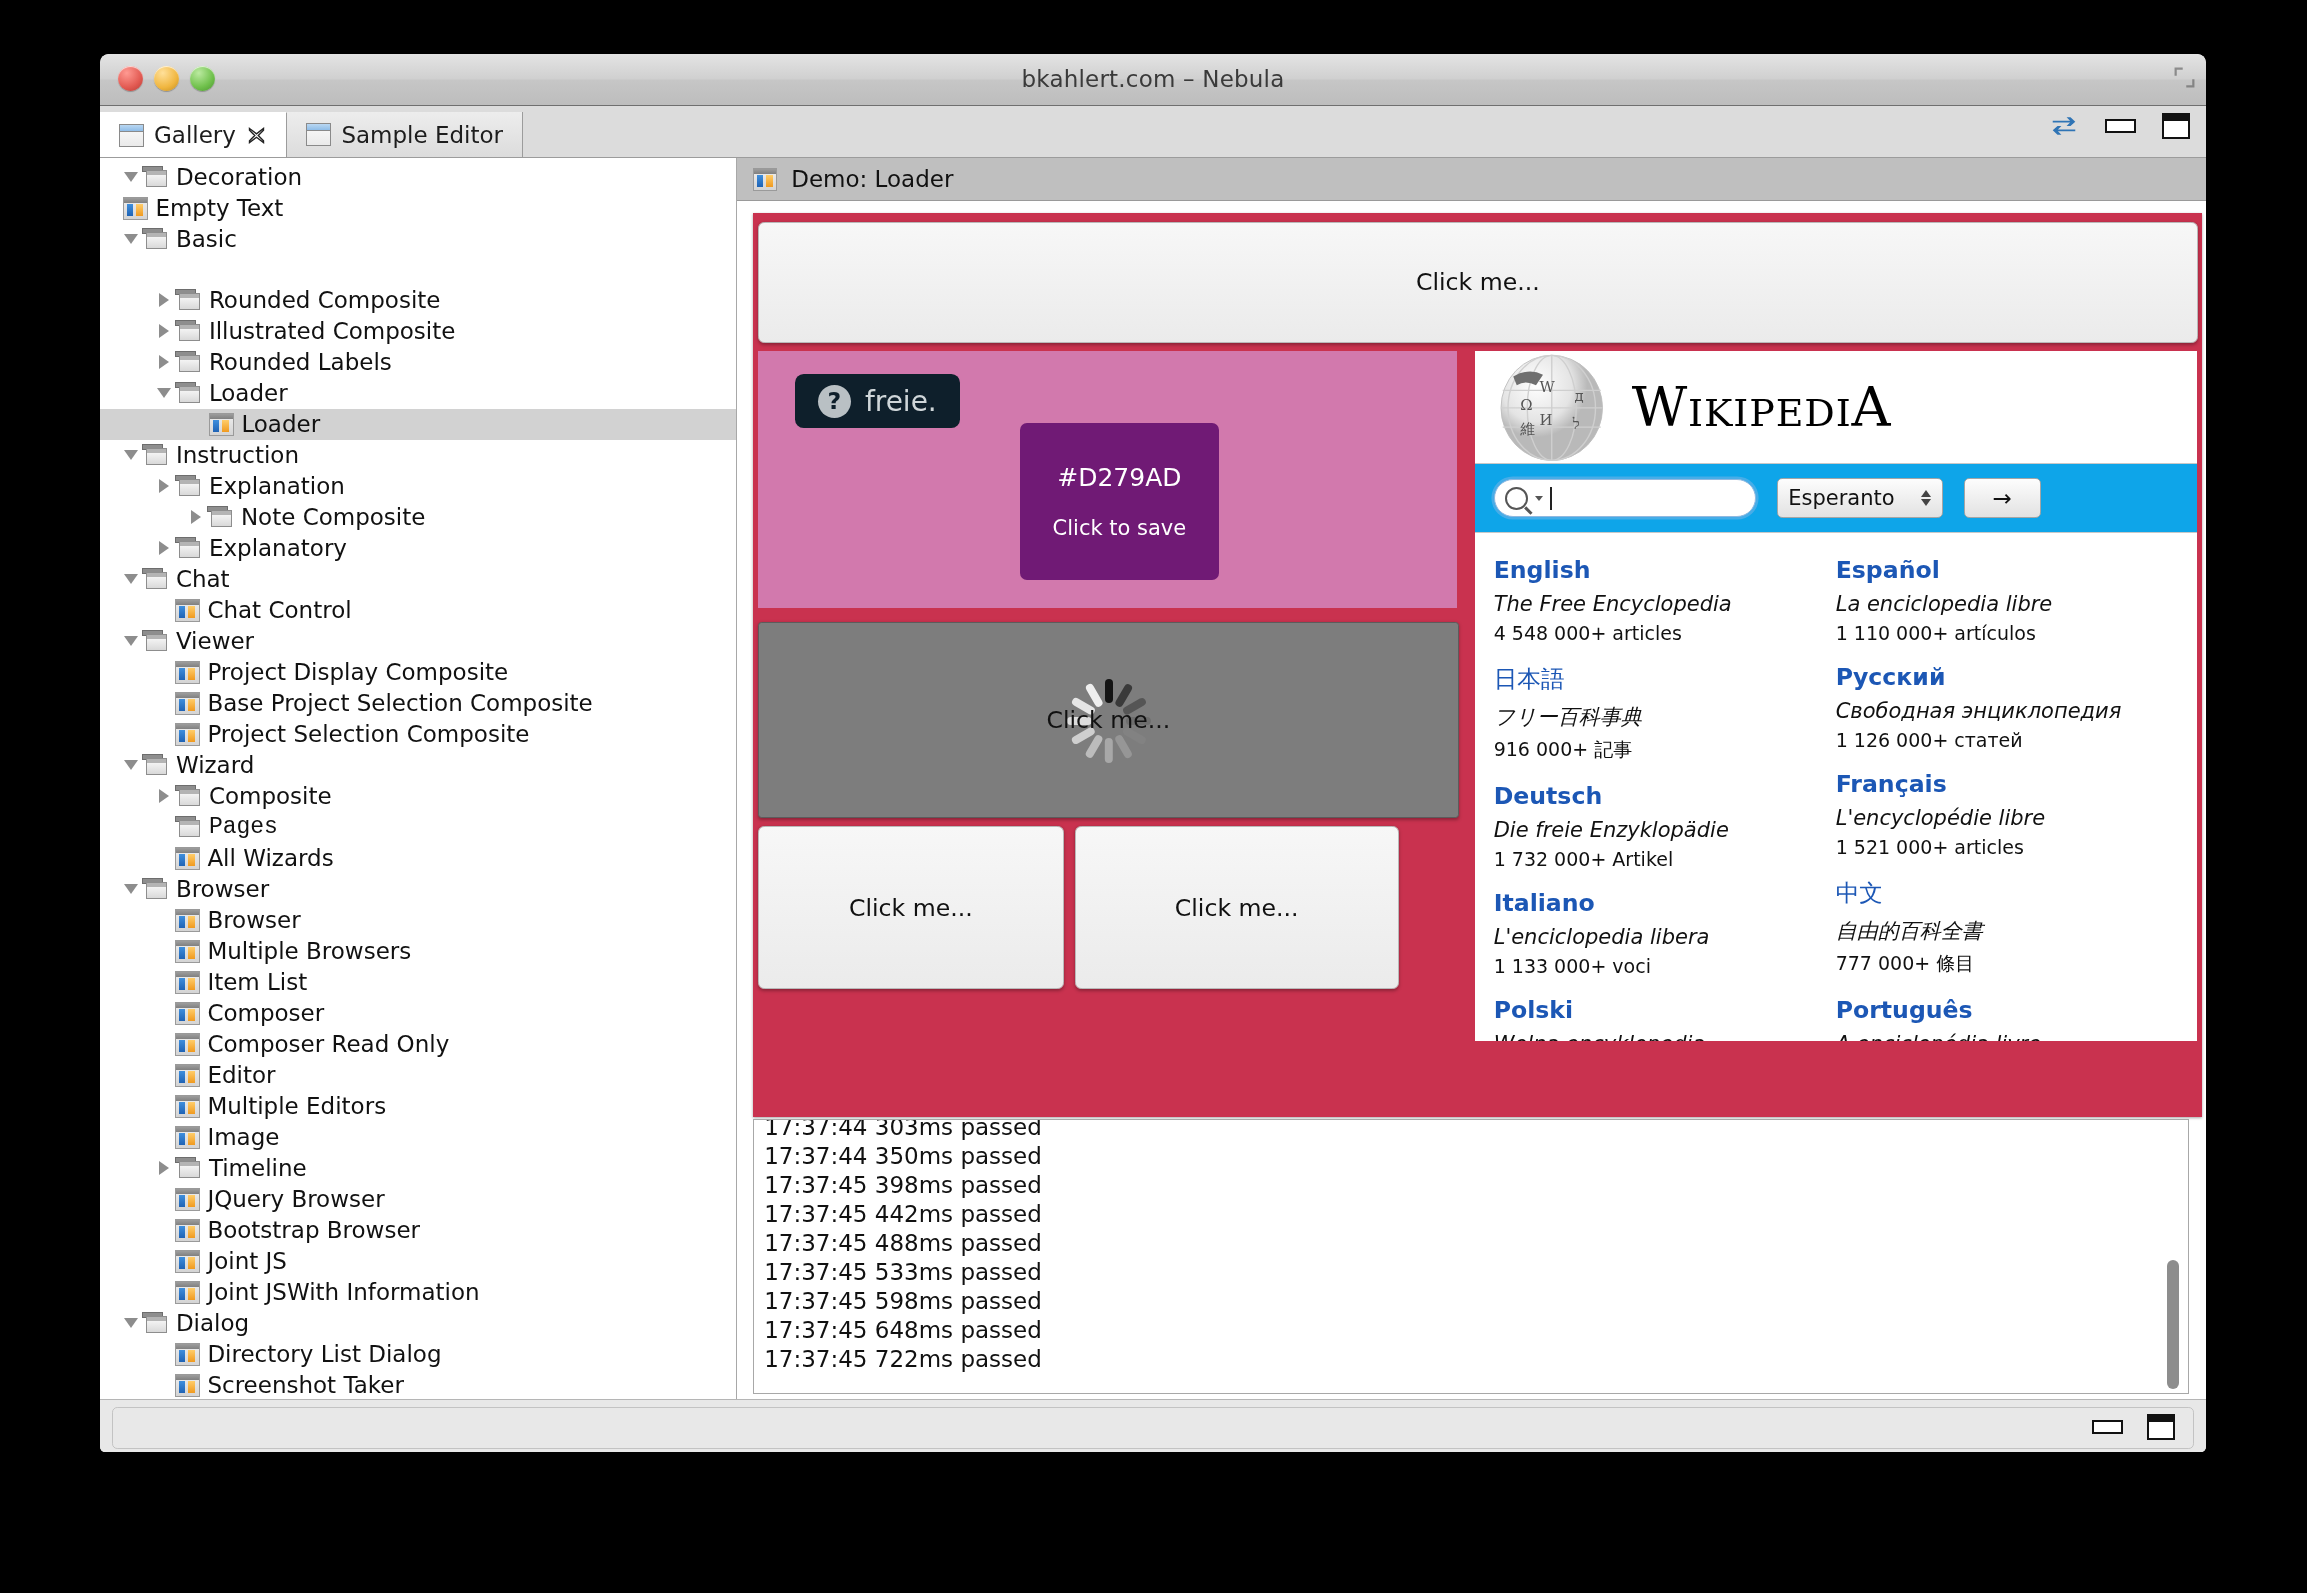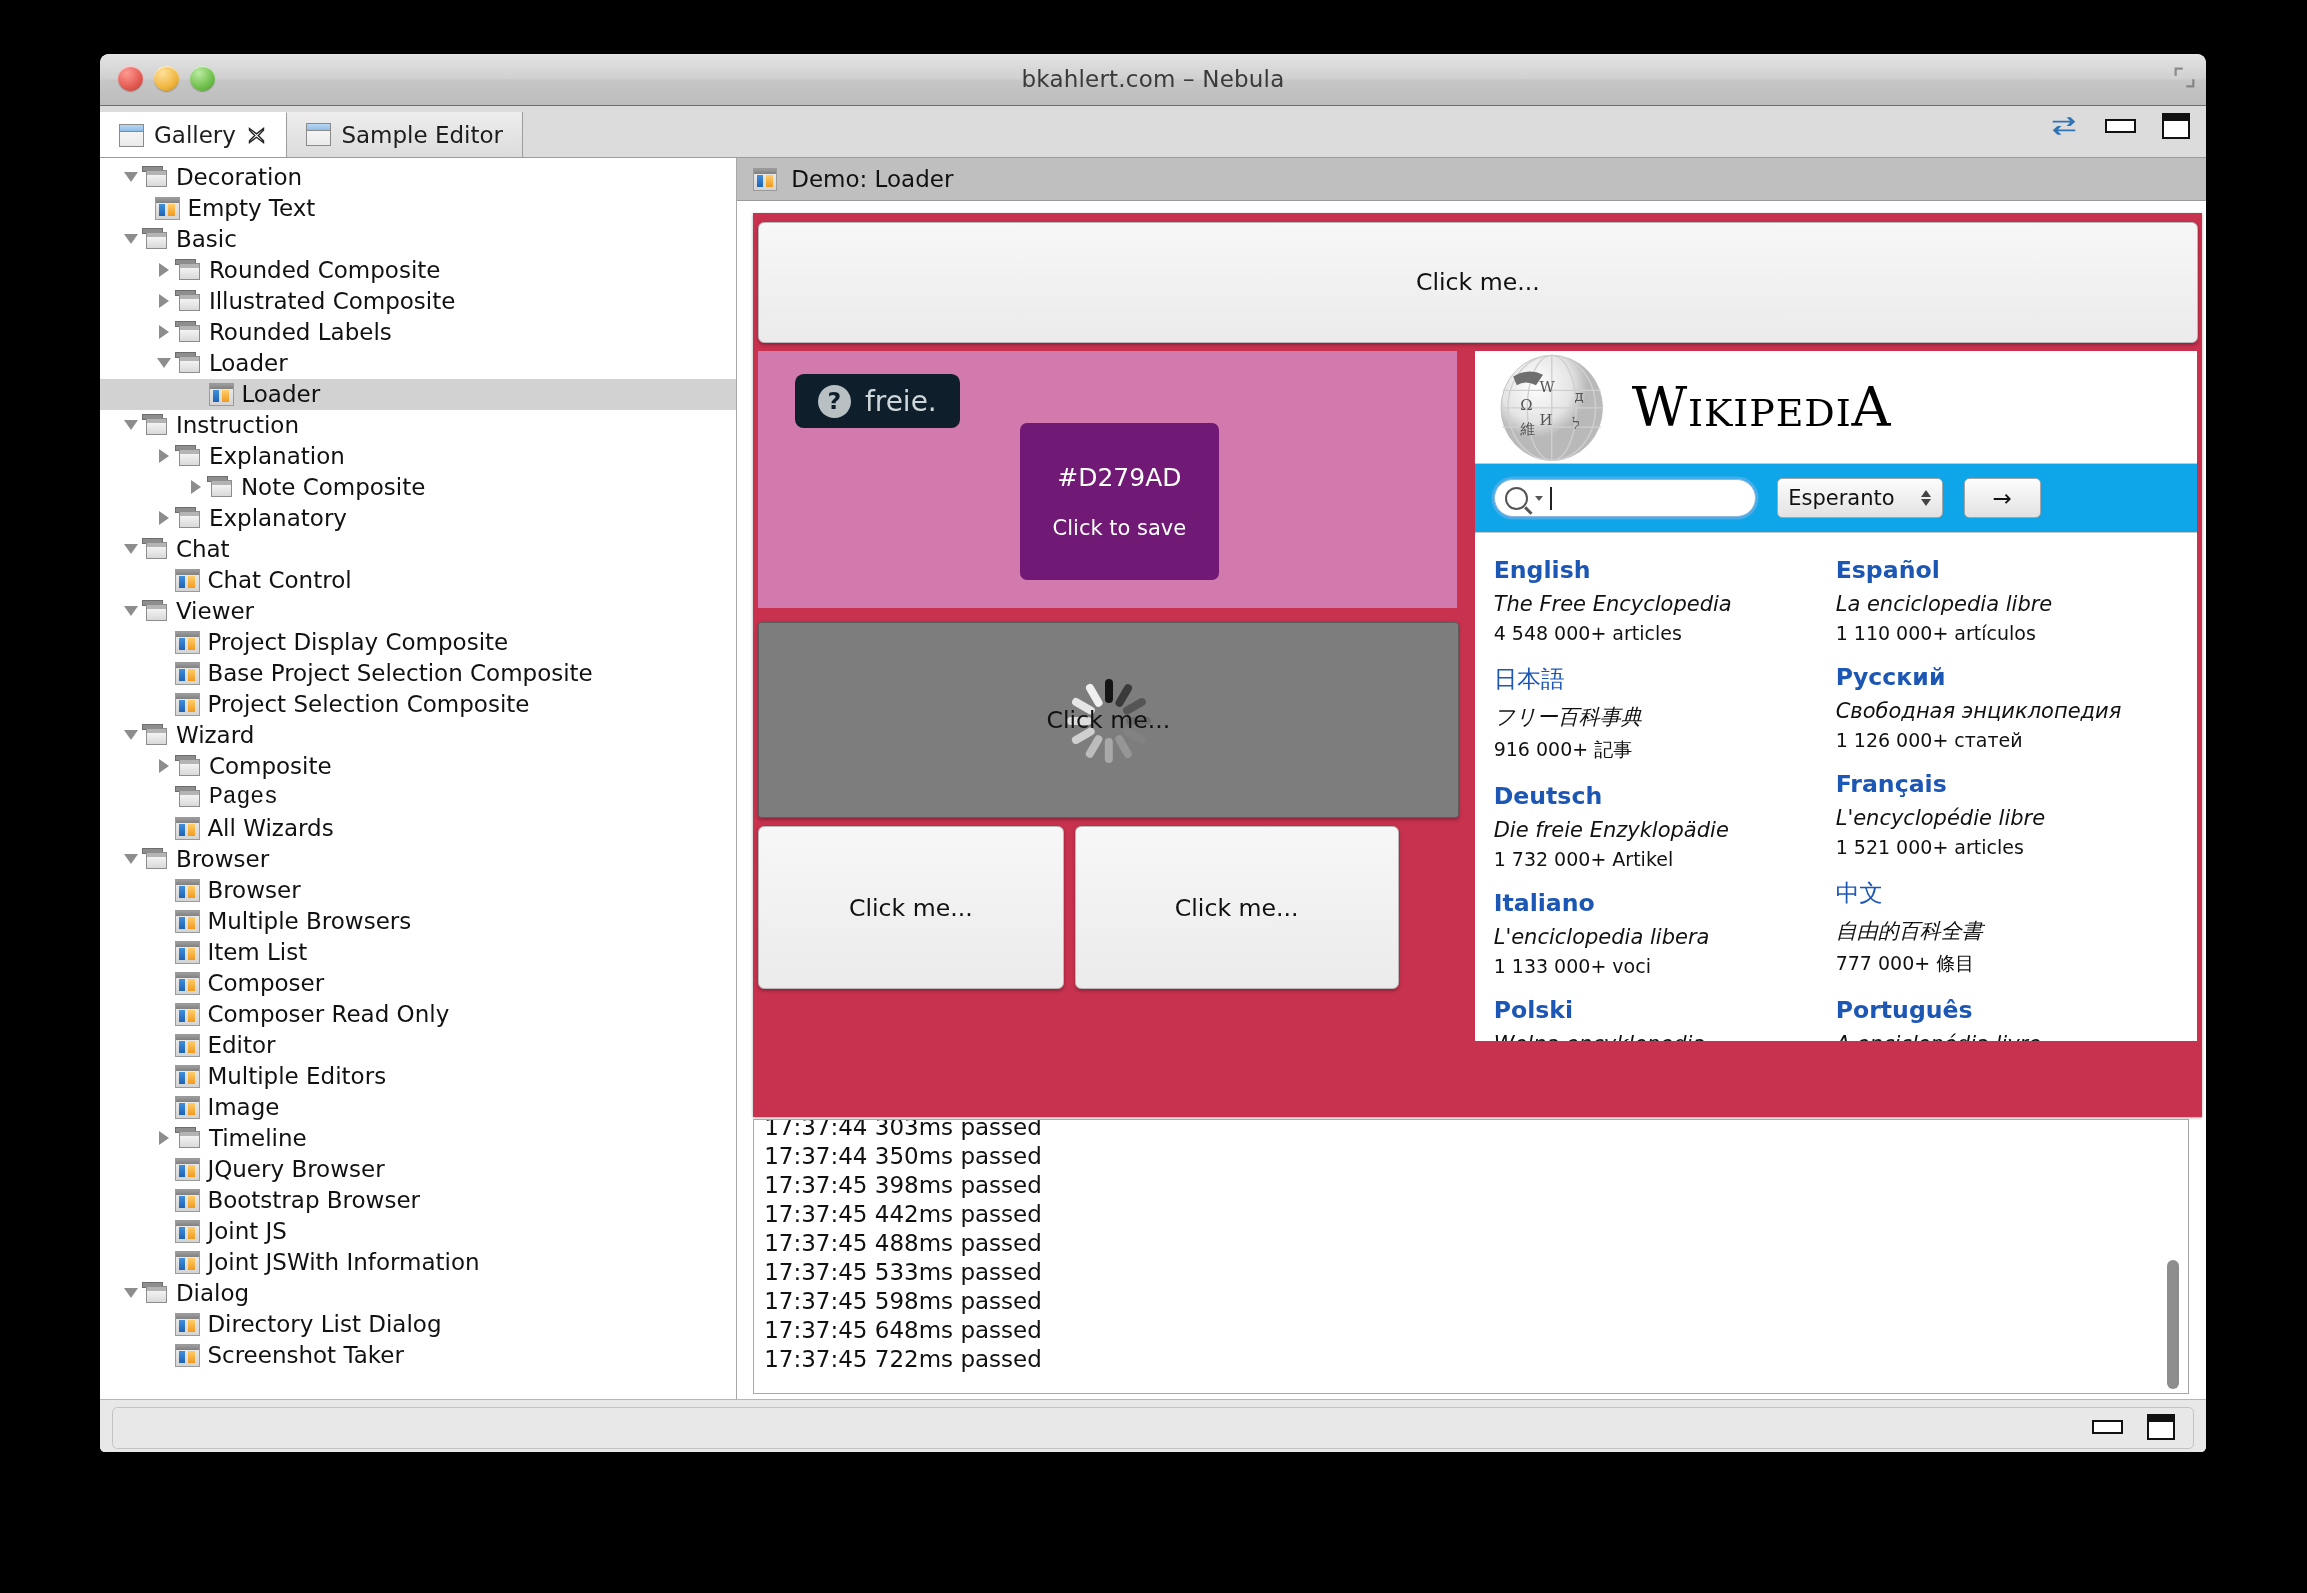--- a/index.html
+++ b/index.html
@@ -194,40 +194,40 @@
           <div class="trow" style="padding-left: 19px;">
             <span class="tw">
               <span class="arrow expanded"></span>
             </span>
             <span class="ficon">
               <span class="back"></span>
               <span class="front"></span>
             </span>
             <span class="tlabel">Decoration</span>
           </div>
-          <div class="trow" style=" margin-left: 32px;">
+          <div class="trow" style="">
             <span class="tw"></span>
             <span class="licon">
               <span class="bd"></span>
               <span class="b1"></span>
               <span class="b2"></span>
             </span>
             <span class="tlabel">Empty Text</span>
           </div>
           <div class="trow" style="padding-left: 19px;">
             <span class="tw">
               <span class="arrow expanded"></span>
             </span>
             <span class="ficon">
               <span class="back"></span>
               <span class="front"></span>
             </span>
             <span class="tlabel">Basic</span>
           </div>
-          <div class="trow" style="padding-left: 52px;">
+          <div class="trow" style="padding-left: 52px; margin-top: 30px;">
             <span class="tw">
               <span class="arrow collapsed"></span>
             </span>
             <span class="ficon">
               <span class="back"></span>
               <span class="front"></span>
             </span>
             <span class="tlabel">Rounded Composite</span>
           </div>
           <div class="trow" style="padding-left: 52px;">

